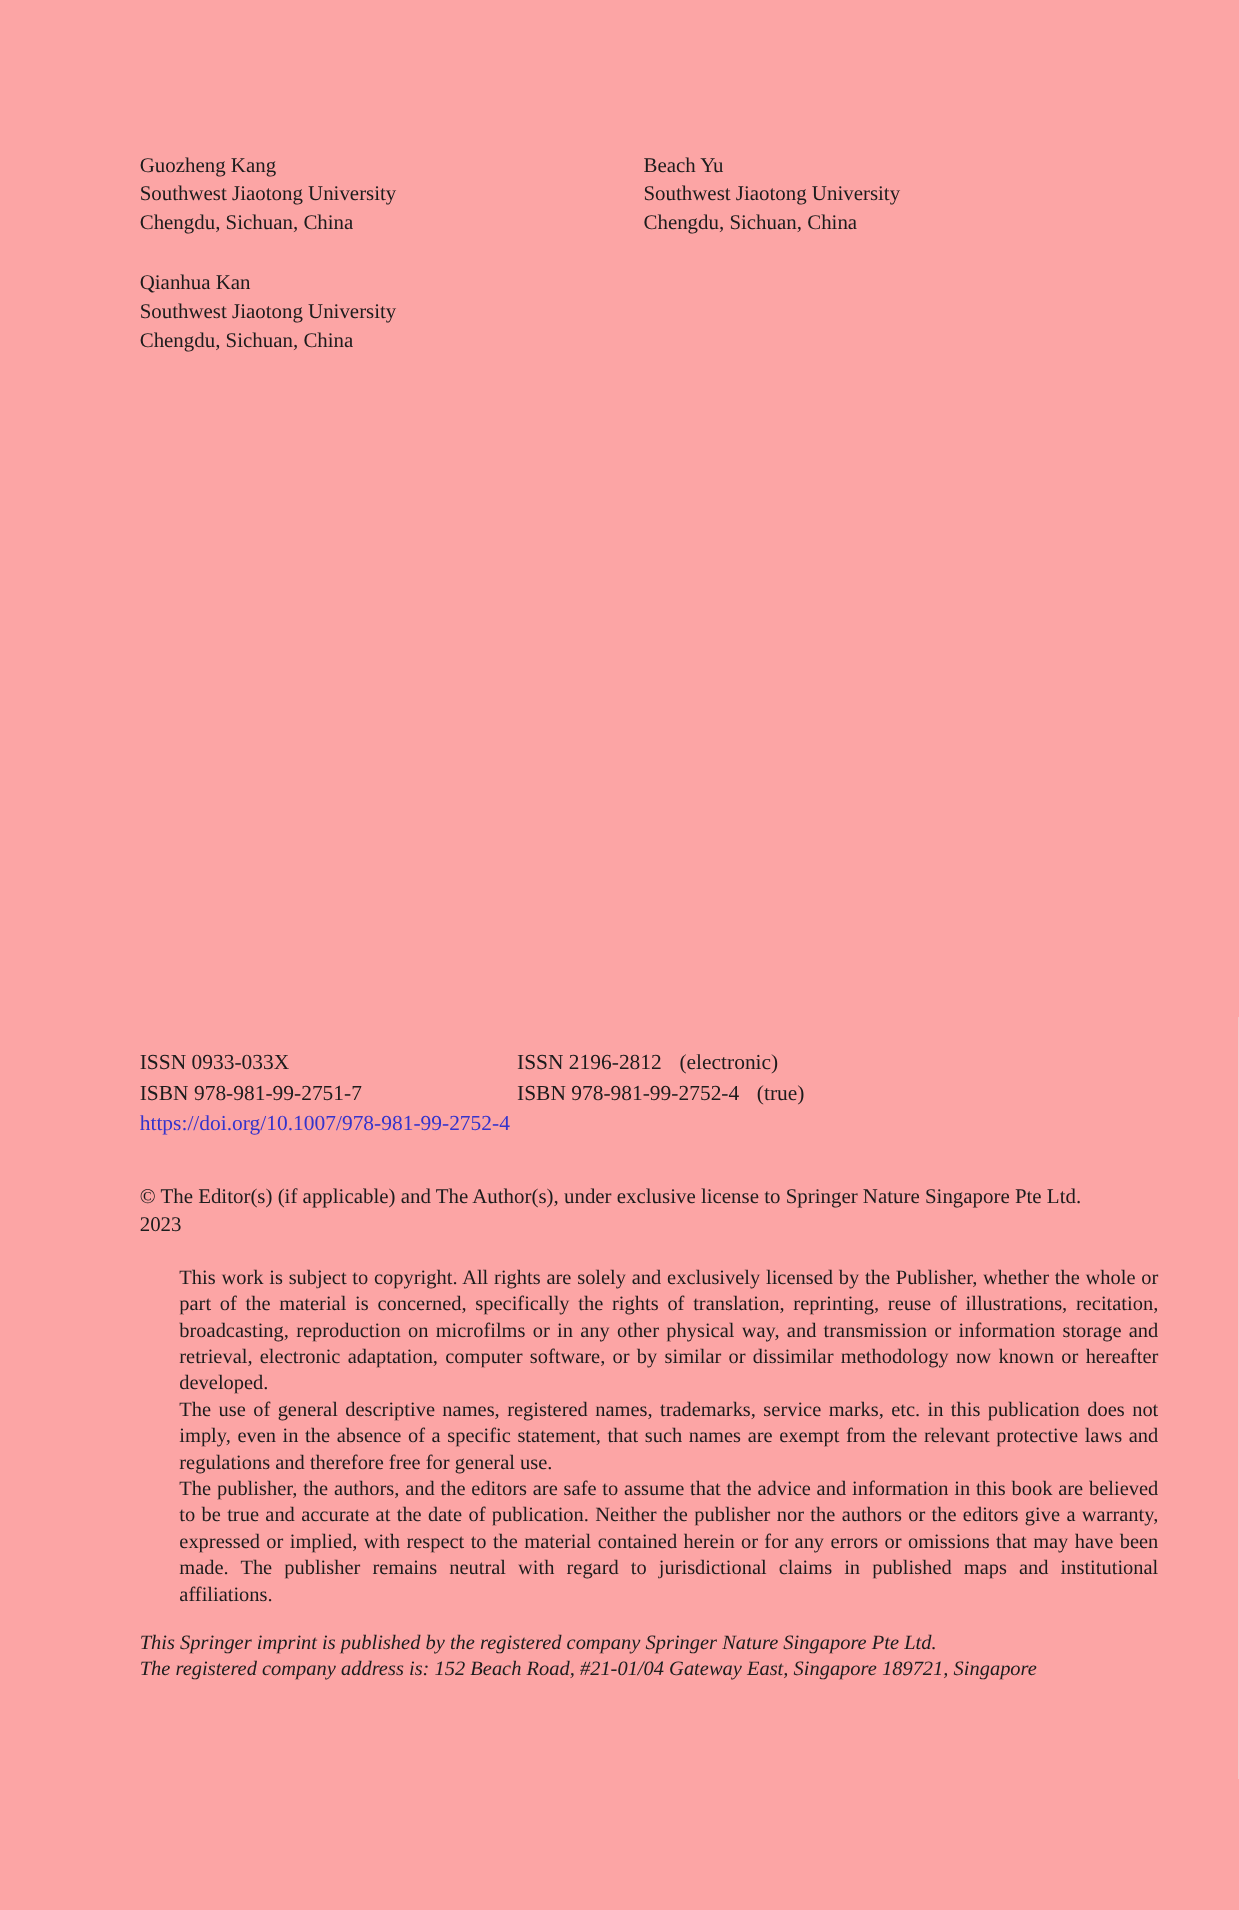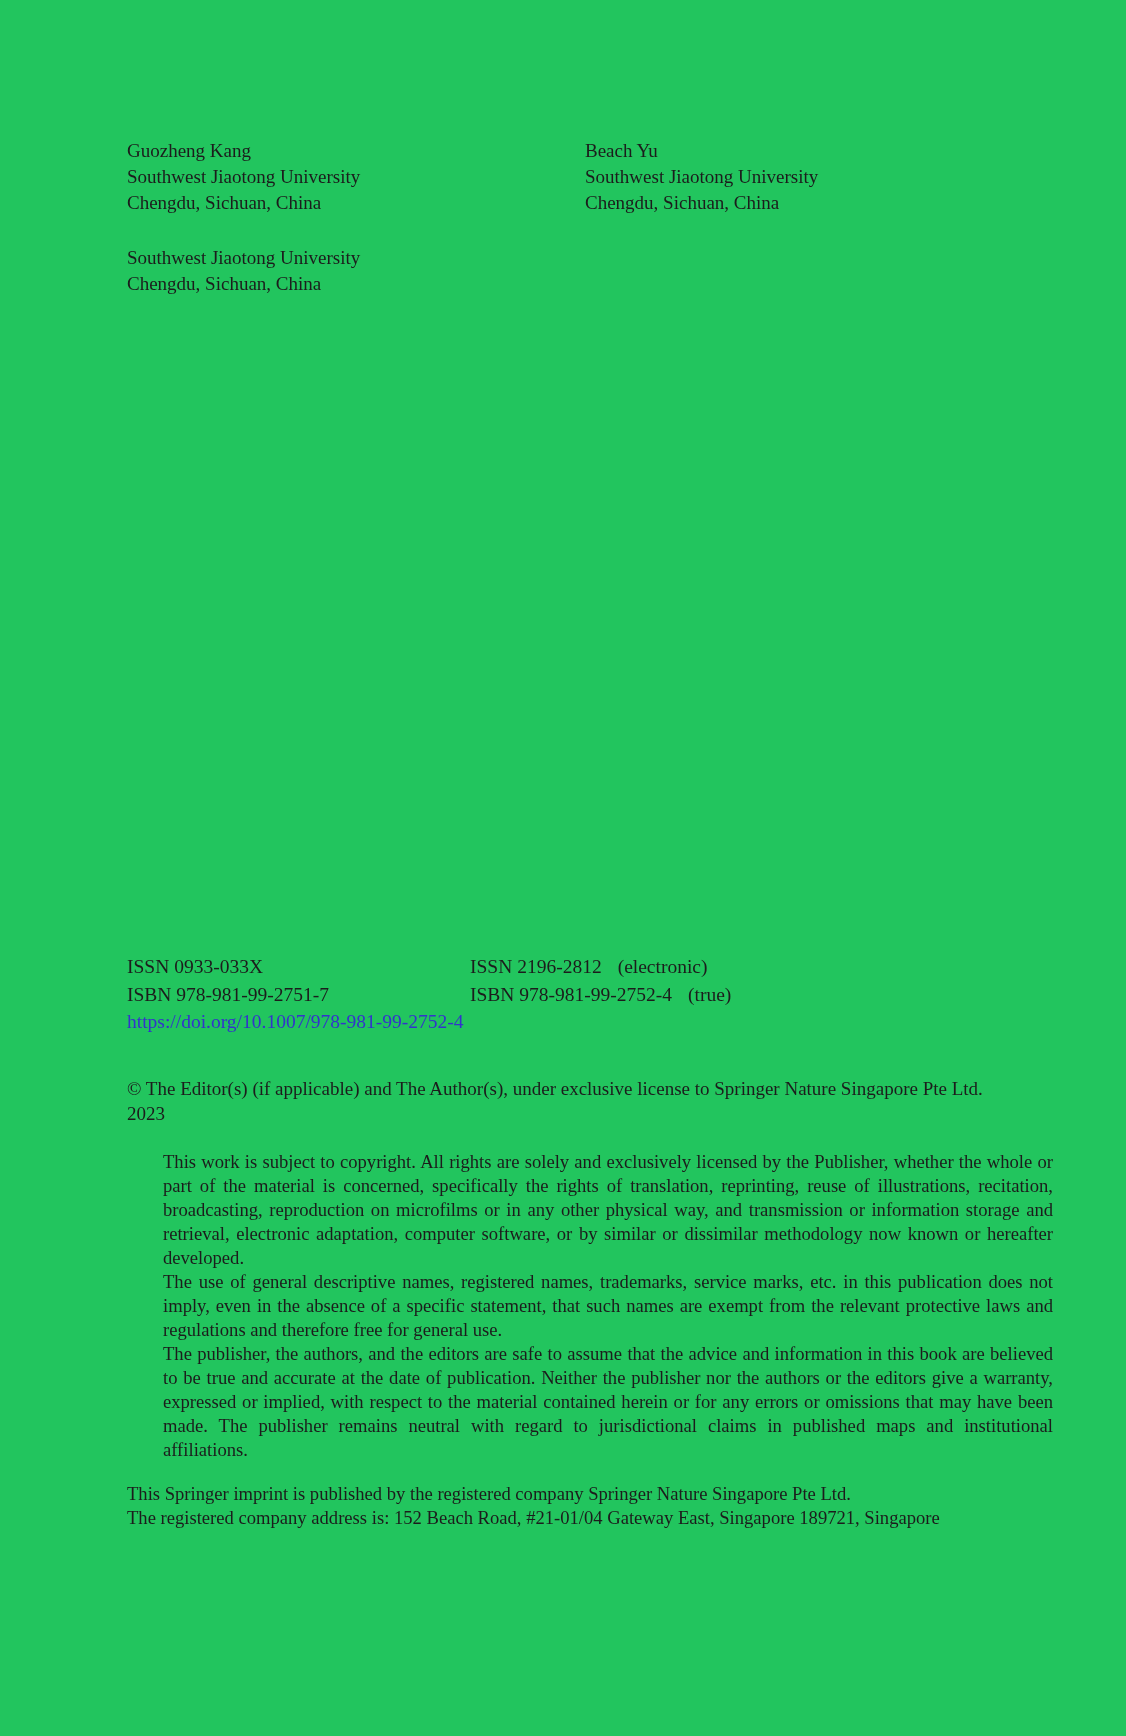--- a/index.html
+++ b/index.html
@@ -1,21 +1,21 @@
 <!DOCTYPE html>
 <html><head>
 <meta charset="utf-8">
 <style>
   * { margin: 0; padding: 0; box-sizing: border-box; }
   html, body { background: #e8e8e8; }
   .page {
     position: relative;
     width: 1126px;
     height: 1736px;
-    background: #22c55e;
+    background: #fca5a5;
     margin: 0 auto;
     font-family: "Liberation Serif", "DejaVu Serif", serif;
     color: #1c1c1c;
     overflow: hidden;
   }
 
   
   .authors {
     position: absolute;
     top: 138px;
@@ -66,39 +66,40 @@
 
   
   .imprint {
     position: absolute;
     top: 1482px;
     left: 127px;
     width: 890px;
     font-size: 18.6px;
     line-height: 24px;
   }
-  .imprint p { text-align: justify; margin: 0; }
+  .imprint p { text-align: justify; margin: 0; font-style: italic; }
 </style>
 </head>
 <body>
 
 <div class="page">
 
   <div class="authors">
     <div class="author-block">
       <div>Guozheng Kang</div>
       <div>Southwest Jiaotong University</div>
       <div>Chengdu, Sichuan, China</div>
     </div>
     <div class="author-block">
       <div>Beach Yu</div>
       <div>Southwest Jiaotong University</div>
       <div>Chengdu, Sichuan, China</div>
     </div>
     <div class="author-block">
+      <div>Qianhua Kan</div>
       <div>Southwest Jiaotong University</div>
       <div>Chengdu, Sichuan, China</div>
     </div>
   </div>
 
   <div class="pubinfo">
     <div class="pubrow">
       <span class="pubcol1">ISSN 0933-033X</span>
       <span>
         <span>ISSN 2196-2812</span><span class="pubnote">(electronic)</span>

